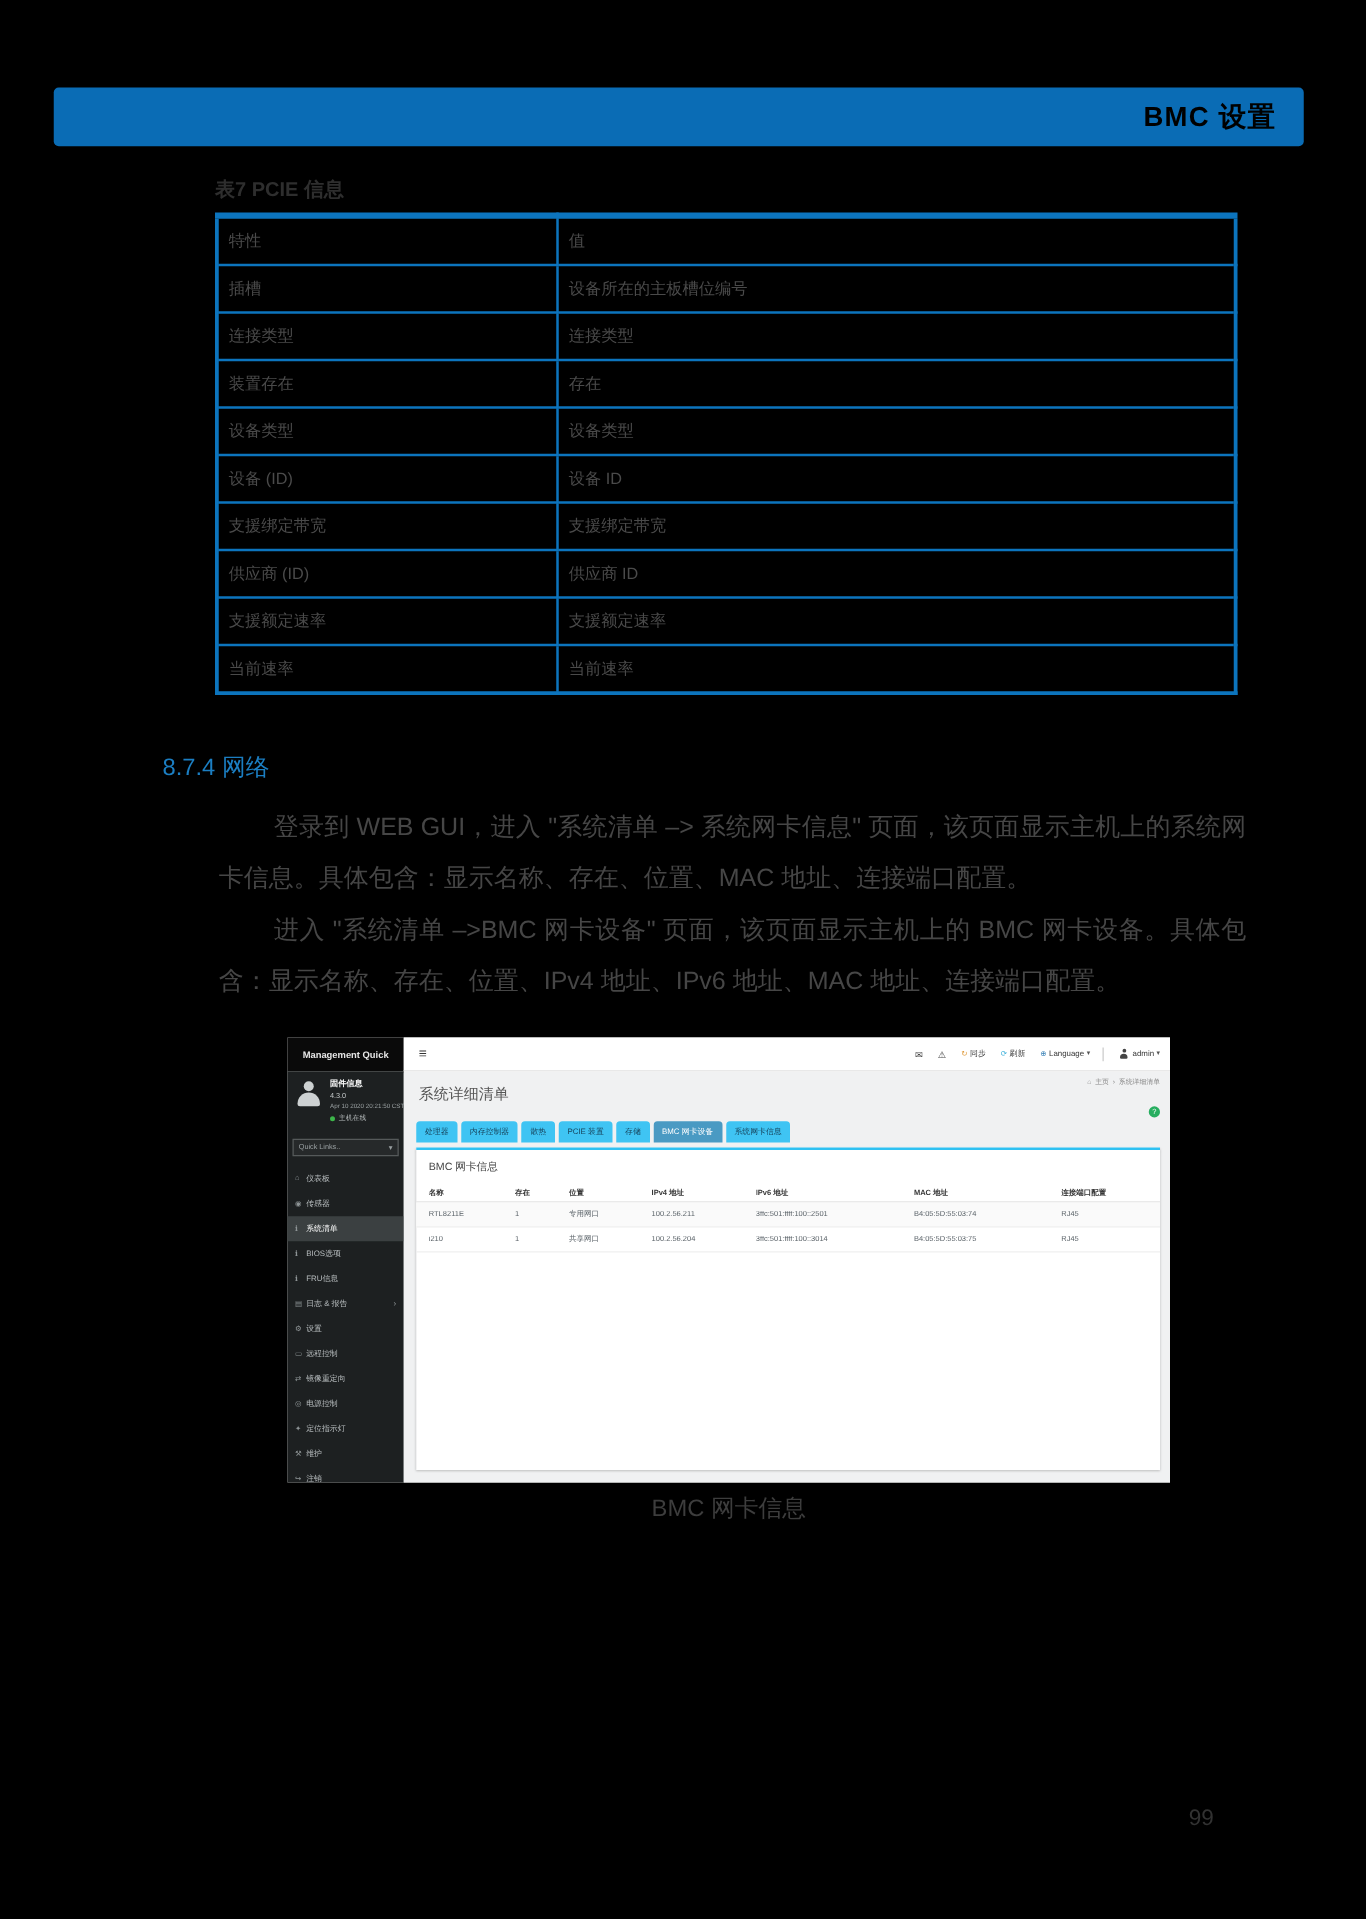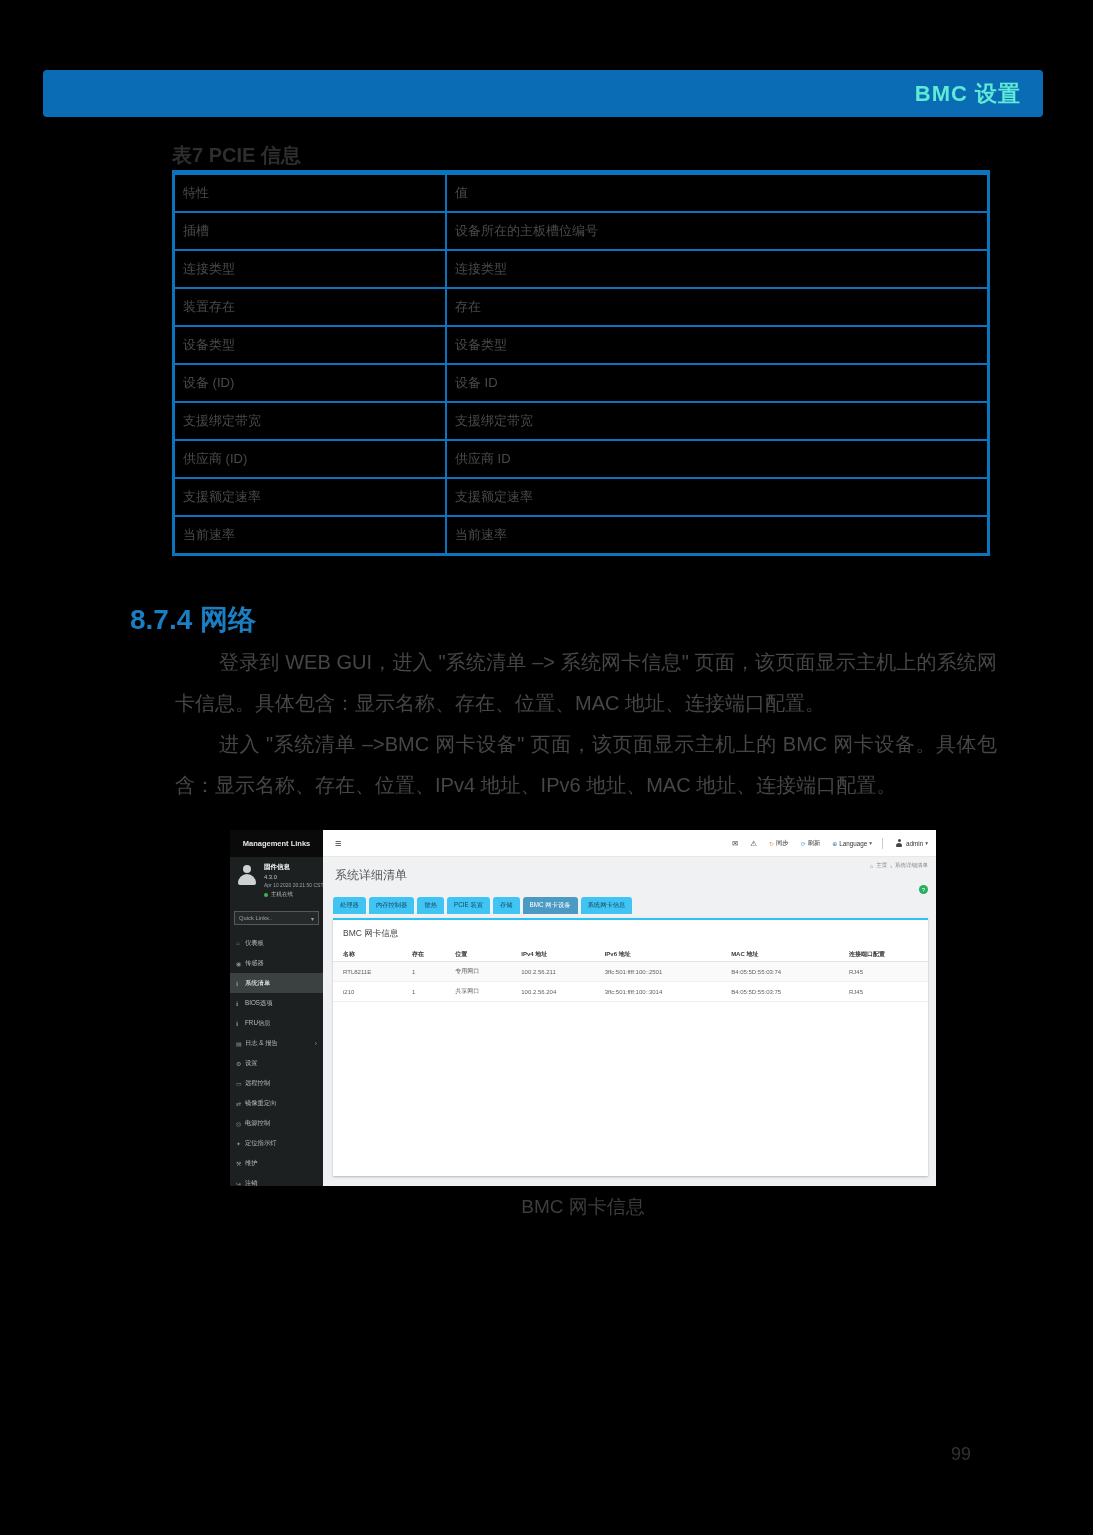--- a/index.html
+++ b/index.html
@@ -5,32 +5,32 @@
   html,body{margin:0;padding:0;}
   body{
     width:1093px;height:1535px;background:#000;position:relative;overflow:hidden;
     font-family:"Liberation Sans","DejaVu Sans",sans-serif;
   }
   
   .doc-header{
     position:absolute;left:43px;top:70px;width:1000px;height:47px;
     background:#0a6cb5;border-radius:4px;display:flex;align-items:center;justify-content:flex-end;
   }
-  .doc-header span{color:#5eead4;font-size:22px;font-weight:600;padding-right:22px;letter-spacing:1px;}
-  .tbl-caption{position:absolute;left:172px;top:142px;font-size:20px;font-weight:bold;color:#2e2e2e;}
+  .doc-header span{color:#000000;font-size:22px;font-weight:600;padding-right:22px;letter-spacing:1px;}
+  .tbl-caption{position:absolute;left:172px;top:142px;font-size:16px;font-weight:bold;color:#2e2e2e;}
   table.pcie{
     position:absolute;left:172px;top:170px;width:818px;border-collapse:collapse;
     border:3px solid #0c74bd;border-top:5px solid #0c74bd;
   }
   table.pcie td{
     border:2px solid #0c74bd;color:#4a4a4a;font-size:13px;
     height:36px;padding:0 0 0 8px;vertical-align:middle;
   }
   table.pcie td:first-child{width:262px;}
-  .sec-heading{position:absolute;left:130px;top:601px;font-size:28px;font-weight:bold;color:#1b7ec2;}
+  .sec-heading{position:absolute;left:130px;top:601px;font-size:19px;font-weight:normal;color:#1b7ec2;}
   .paras{position:absolute;left:175px;top:642px;width:822px;}
   .paras p{
     margin:0;text-indent:2.2em;text-align:justify;color:#464646;
     font-size:20px;line-height:41px;
   }
   .fig-caption{position:absolute;left:230px;top:1194px;width:706px;text-align:center;
     font-size:19px;color:#3d3d3d;}
   .page-num{position:absolute;left:951px;top:1444px;font-size:18px;color:#323232;}
 
   
@@ -189,21 +189,21 @@
 
 <div class="sec-heading">8.7.4 网络</div>
 
 <div class="paras">
   <p>登录到 WEB GUI，进入 "系统清单 –&gt; 系统网卡信息" 页面，该页面显示主机上的系统网卡信息。具体包含：显示名称、存在、位置、MAC 地址、连接端口配置。</p>
   <p>进入 "系统清单 –&gt;BMC 网卡设备" 页面，该页面显示主机上的 BMC 网卡设备。具体包含：显示名称、存在、位置、IPv4 地址、IPv6 地址、MAC 地址、连接端口配置。</p>
 </div>
 
 <div class="app">
 
-  <div class="app-brand">Management Links</div>
+  <div class="app-brand">Management Quick</div>
 
   <div class="app-sidebar">
     <div class="user-block">
       <div class="avatar"></div>
       <div class="uinfo">
         <div class="u-name">固件信息</div>
         <div class="u-ver">4.3.0</div>
         <div class="u-build">Apr 10 2020 20:21:50 CST</div>
         <div class="u-status">
           <div class="u-dot"></div>

